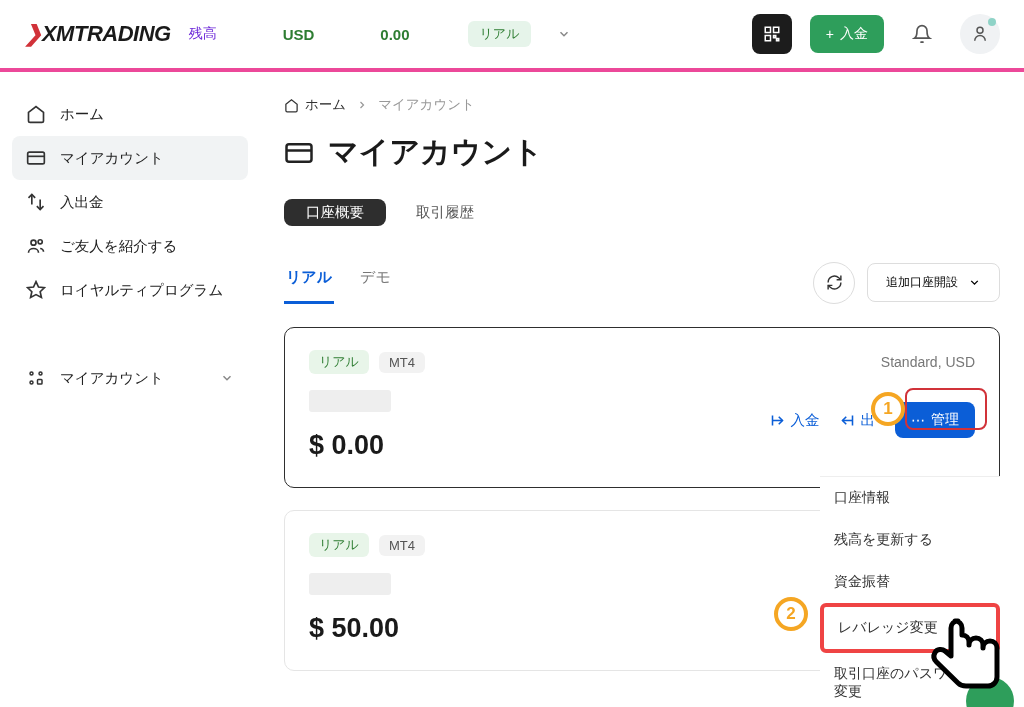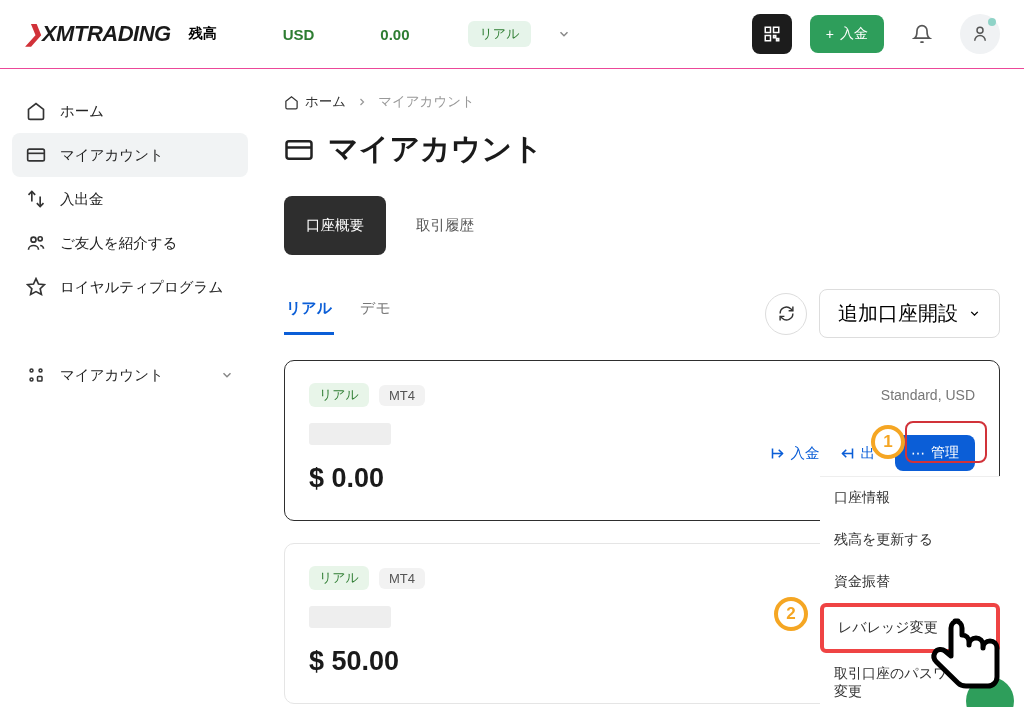--- a/index.html
+++ b/index.html
@@ -1,20 +1,20 @@
 <!DOCTYPE html>
 <html><head>
 <meta charset="utf-8">
 <style>
 * { margin: 0; padding: 0; box-sizing: border-box; font-family: -apple-system, BlinkMacSystemFont, "Segoe UI", sans-serif; }
 body { background: #ffffff; color: #1a1a1a; }
-.header { display: flex; align-items: center; padding: 14px 24px; border-bottom: 1px solid #ec4899; gap: 18px; }
+.header { display: flex; align-items: center; padding: 14px 24px; border-bottom: 4px solid #ec4899; gap: 18px; }
 .logo { font-weight: 900; font-style: italic; font-size: 22px; letter-spacing: -0.5px; }
 .logo-chev { color: #d13239; }
-.balance-label { color: #000000; font-size: 14px; font-weight: bold; }
+.balance-label { color: #6d28d9; font-size: 14px; }
 .balance-val { color: #2e7d32; font-weight: 600; font-size: 15px; padding-left: 48px; }
 .badge-real { background: #e6f4ea; color: #2e7d32; padding: 4px 12px; border-radius: 6px; font-size: 13px; margin-left: 40px; }
 .chev-down { color: #888; margin-left: 8px; }
 .spacer { flex: 1; }
 .qr-btn { width: 40px; height: 40px; border-radius: 8px; background: #1c1c1c; color: #fff; display: flex; align-items: center; justify-content: center; }
 .deposit-btn { background: #2e9e5b; color: #fff; border: none; padding: 10px 16px; border-radius: 8px; font-size: 14px; font-weight: 500; display: flex; align-items: center; gap: 6px; }
 .icon-btn { width: 40px; height: 40px; border-radius: 50%; background: transparent; display: flex; align-items: center; justify-content: center; color: #555; }
 .icon-btn.avatar { background: #f0f2f4; position: relative; }
 .avatar-dot { position: absolute; top: 4px; right: 4px; width: 8px; height: 8px; border-radius: 50%; background: #8fd3c7; }
 .layout { display: flex; }
@@ -23,28 +23,28 @@
 .nav-item.active { background: #f1f3f4; font-weight: 500; }
 .nav-icon { width: 20px; height: 20px; display: flex; align-items: center; justify-content: center; color: #333; }
 .nav-chev { margin-left: auto; color: #888; }
 .divider-gap { height: 44px; }
 .main { flex: 1; padding: 24px 24px 0 24px; }
 .breadcrumb { display: flex; align-items: center; gap: 10px; color: #999; font-size: 13.5px; margin-bottom: 18px; }
 .breadcrumb .home-seg { color: #333; display: flex; align-items: center; gap: 6px; }
 .page-title { display: flex; align-items: center; gap: 14px; font-size: 30px; font-weight: 700; margin-bottom: 26px; }
 .page-title-icon { color: #222; }
 .tabs-primary { display: flex; gap: 8px; margin-bottom: 34px; }
-.tab-pill { padding: 20px 22px; border-radius: 8px; font-size: 14.5px; color: #555; }
+.tab-pill { padding: 4px 22px; border-radius: 8px; font-size: 14.5px; color: #555; }
 .tab-pill.active { background: #2e2e2e; color: #fff; font-weight: 500; }
 .row-ctrl { display: flex; align-items: center; margin-bottom: 22px; }
 .subtabs { display: flex; gap: 24px; border-bottom: 1px solid transparent; }
 .subtab { padding: 8px 2px 14px; font-size: 15px; color: #777; border-bottom: 3px solid transparent; }
 .subtab.active { color: #0b5ed7; border-bottom-color: #0b5ed7; font-weight: 600; }
 .refresh-btn { width: 42px; height: 42px; border-radius: 50%; border: 1px solid #ddd; background: #fff; display: flex; align-items: center; justify-content: center; color: #333; margin-right: 12px; }
-.add-acct-btn { border: 1px solid #ddd; background: #fff; padding: 10px 18px; border-radius: 8px; font-size: 20px; display: flex; align-items: center; gap: 10px; }
+.add-acct-btn { border: 1px solid #ddd; background: #fff; padding: 10px 18px; border-radius: 8px; font-size: 12px; display: flex; align-items: center; gap: 10px; }
 .account-card { border: 1px solid #d0d0d0; border-radius: 10px; padding: 22px 24px 26px; margin-bottom: 22px; position: relative; }
 .account-card.highlight { border-color: #2e2e2e; }
 .card-top { display: flex; align-items: center; gap: 10px; margin-bottom: 16px; }
 .chip-real { background: #e8f5e9; color: #2e7d32; padding: 3px 10px; border-radius: 6px; font-size: 13px; }
 .chip-mt4 { background: #f2f2f2; color: #555; padding: 3px 10px; border-radius: 6px; font-size: 13px; }
 .acct-type { margin-left: auto; color: #777; font-size: 14px; }
 .placeholder-bar { width: 82px; height: 22px; background: #eee; border-radius: 3px; margin-bottom: 18px; }
 .amount { font-size: 27px; font-weight: 700; }
 .card-actions { position: absolute; right: 24px; top: 74px; display: flex; align-items: center; gap: 20px; }
 .link-action { color: #0b5ed7; font-size: 14.5px; font-weight: 500; display: flex; align-items: center; gap: 6px; }

